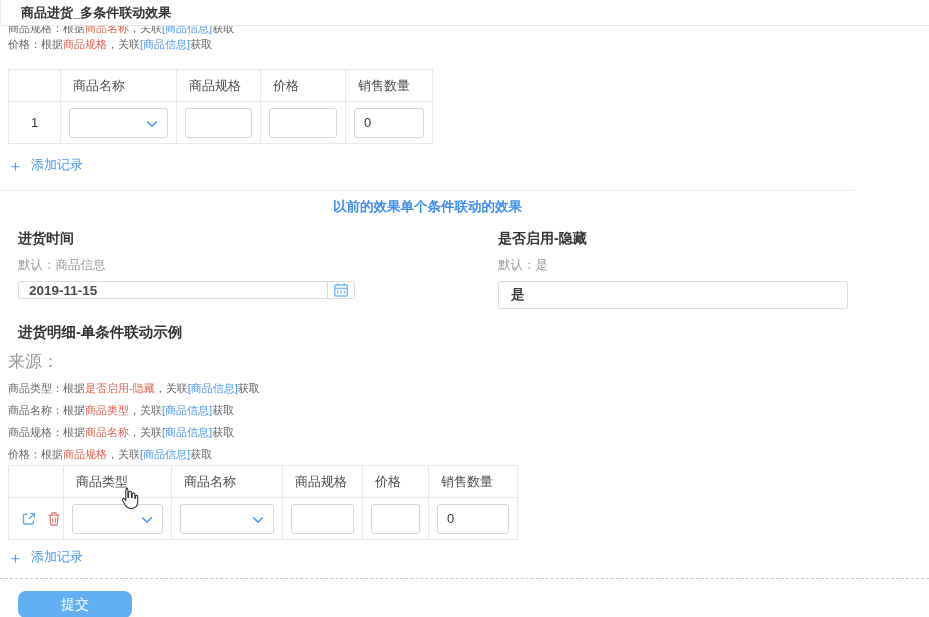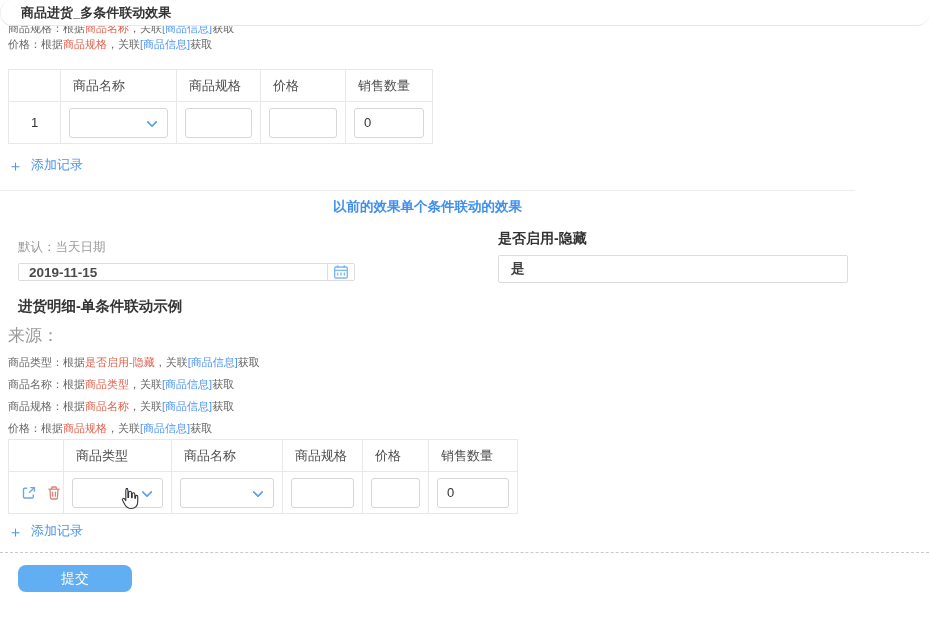--- a/index.html
+++ b/index.html
@@ -6,21 +6,21 @@
   html,body { margin:0; padding:0; }
   body {
     width: 929px; height: 617px;
     background: #fff;
     font-family: "Liberation Sans", sans-serif;
     color: #333; font-size: 13px;
     position: relative; overflow: hidden;
   }
   header {
     height: 26px; border-bottom: 1px solid #e7e7e7; border-left: 1px solid #eee;
-    display: flex; align-items: center; padding-left: 20px; background: #fff; border-radius: 12px;
+    display: flex; align-items: center; padding-left: 20px; background: #fff;
   }
   .page-title { font-size: 13px; font-weight: 700; color: #333; margin: 0; }
   main { padding-left: 8px; }
 
   
   .hints { font-size: 11px; color: #666; }
   .hints-top { overflow: hidden; height: 33px; line-height: 16px; }
   .hints-top .hint:first-child { margin-top: -6px; }
   .hint { margin: 0; white-space: nowrap; }
   .seg-n { color: #666; }
@@ -147,38 +147,40 @@
     <span class="plus">＋</span>
     <span>添加记录</span>
   </div>
 
   <div class="banner">
     <div class="banner-text">以前的效果单个条件联动的效果</div>
   </div>
 
   <div class="fields">
     <div class="field-left">
-      <div class="fhint">默认：当天日期</div>
+      <div class="flabel">进货时间</div>
+      <div class="fhint">默认：商品信息</div>
       <div class="date-wrap">
         <input value="2019-11-15" style="">
         <span class="cal-btn">
           <svg width="16" height="16" viewBox="0 0 16 16" fill="none" stroke="#7db9f2" stroke-width="1.4">
             <rect x="1.7" y="3" width="12.6" height="11" rx="1.2"></rect>
             <line x1="1.7" y1="6.4" x2="14.3" y2="6.4"></line>
             <line x1="4.7" y1="1.2" x2="4.7" y2="4"></line>
             <line x1="11.3" y1="1.2" x2="11.3" y2="4"></line>
             <line x1="4.6" y1="8.6" x2="4.6" y2="11.6"></line>
             <line x1="8" y1="8.6" x2="8" y2="11.6"></line>
             <line x1="11.4" y1="8.6" x2="11.4" y2="11.6"></line>
           </svg>
         </span>
       </div>
     </div>
     <div class="field-right">
       <div class="flabel">是否启用-隐藏</div>
+      <div class="fhint">默认：是</div>
       <input value="是" style="">
     </div>
   </div>
 
   <h2 class="sec-title">进货明细-单条件联动示例</h2>
   <p class="fhint src">来源：</p>
 
   <div class="hints hints-b">
     <p class="hint"><span class="seg-n">商品类型：根据</span><span class="seg-r">是否启用-隐藏</span><span class="seg-n">，关联</span><span class="seg-b">[商品信息]</span><span class="seg-n">获取</span></p>
     <p class="hint"><span class="seg-n">商品名称：根据</span><span class="seg-r">商品类型</span><span class="seg-n">，关联</span><span class="seg-b">[商品信息]</span><span class="seg-n">获取</span></p>

